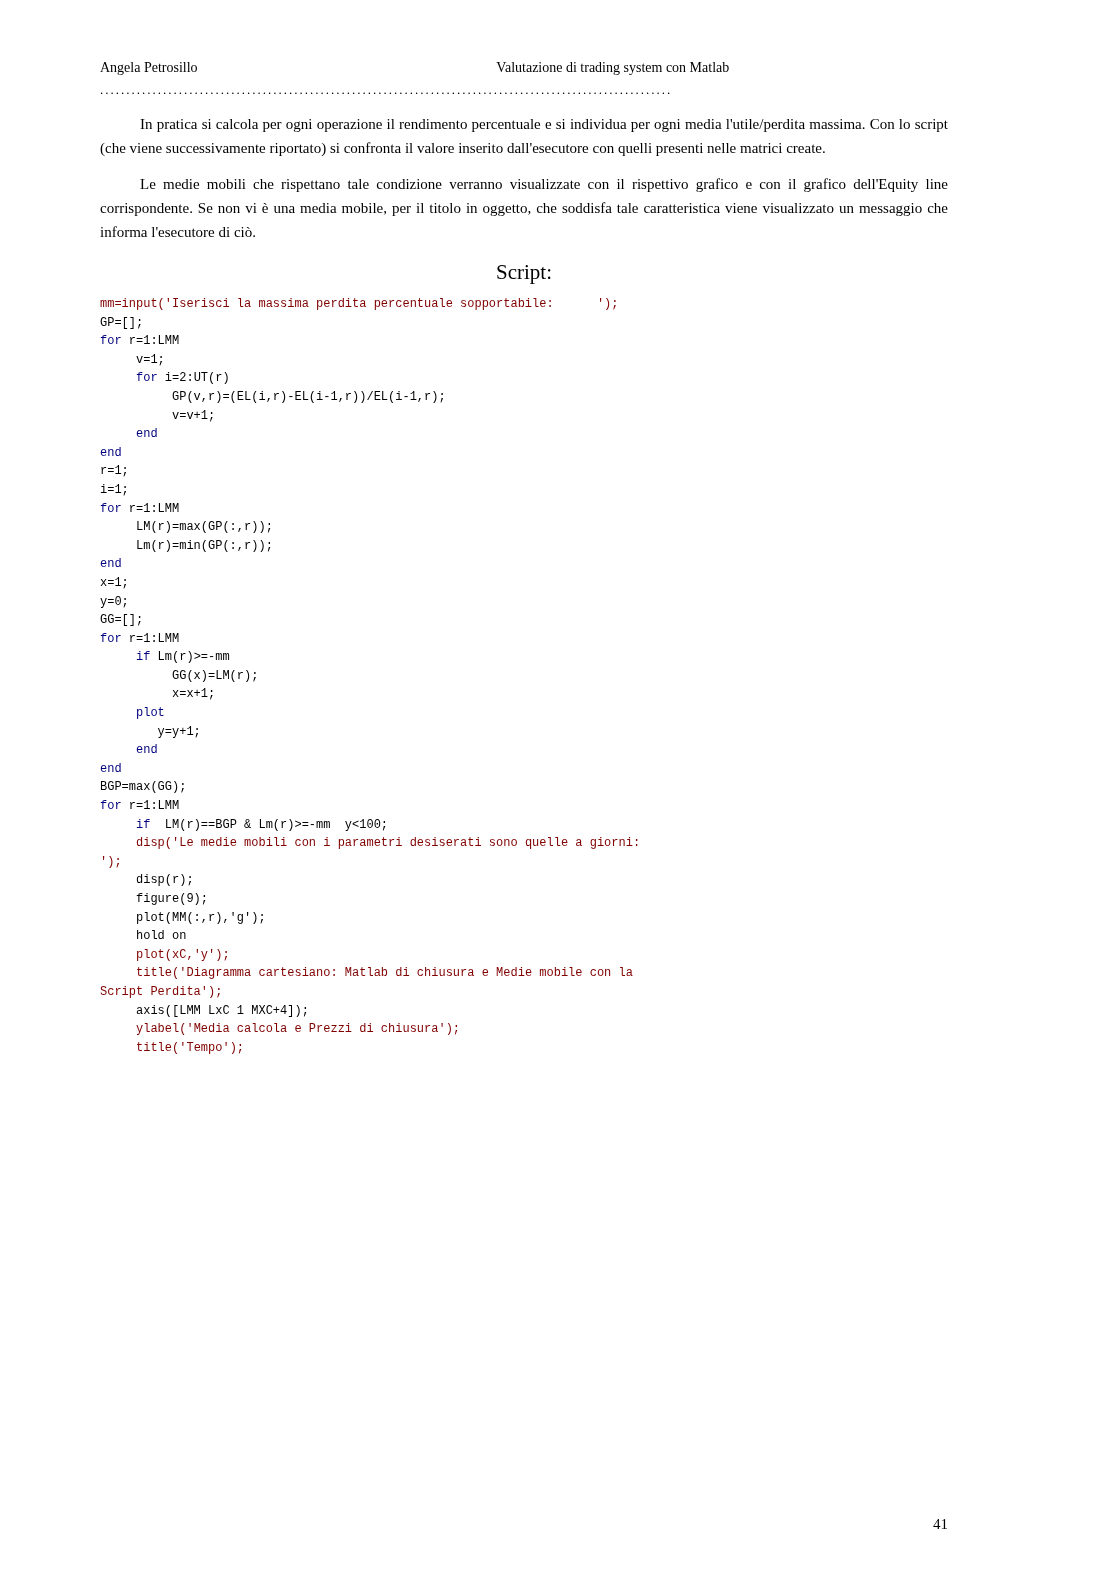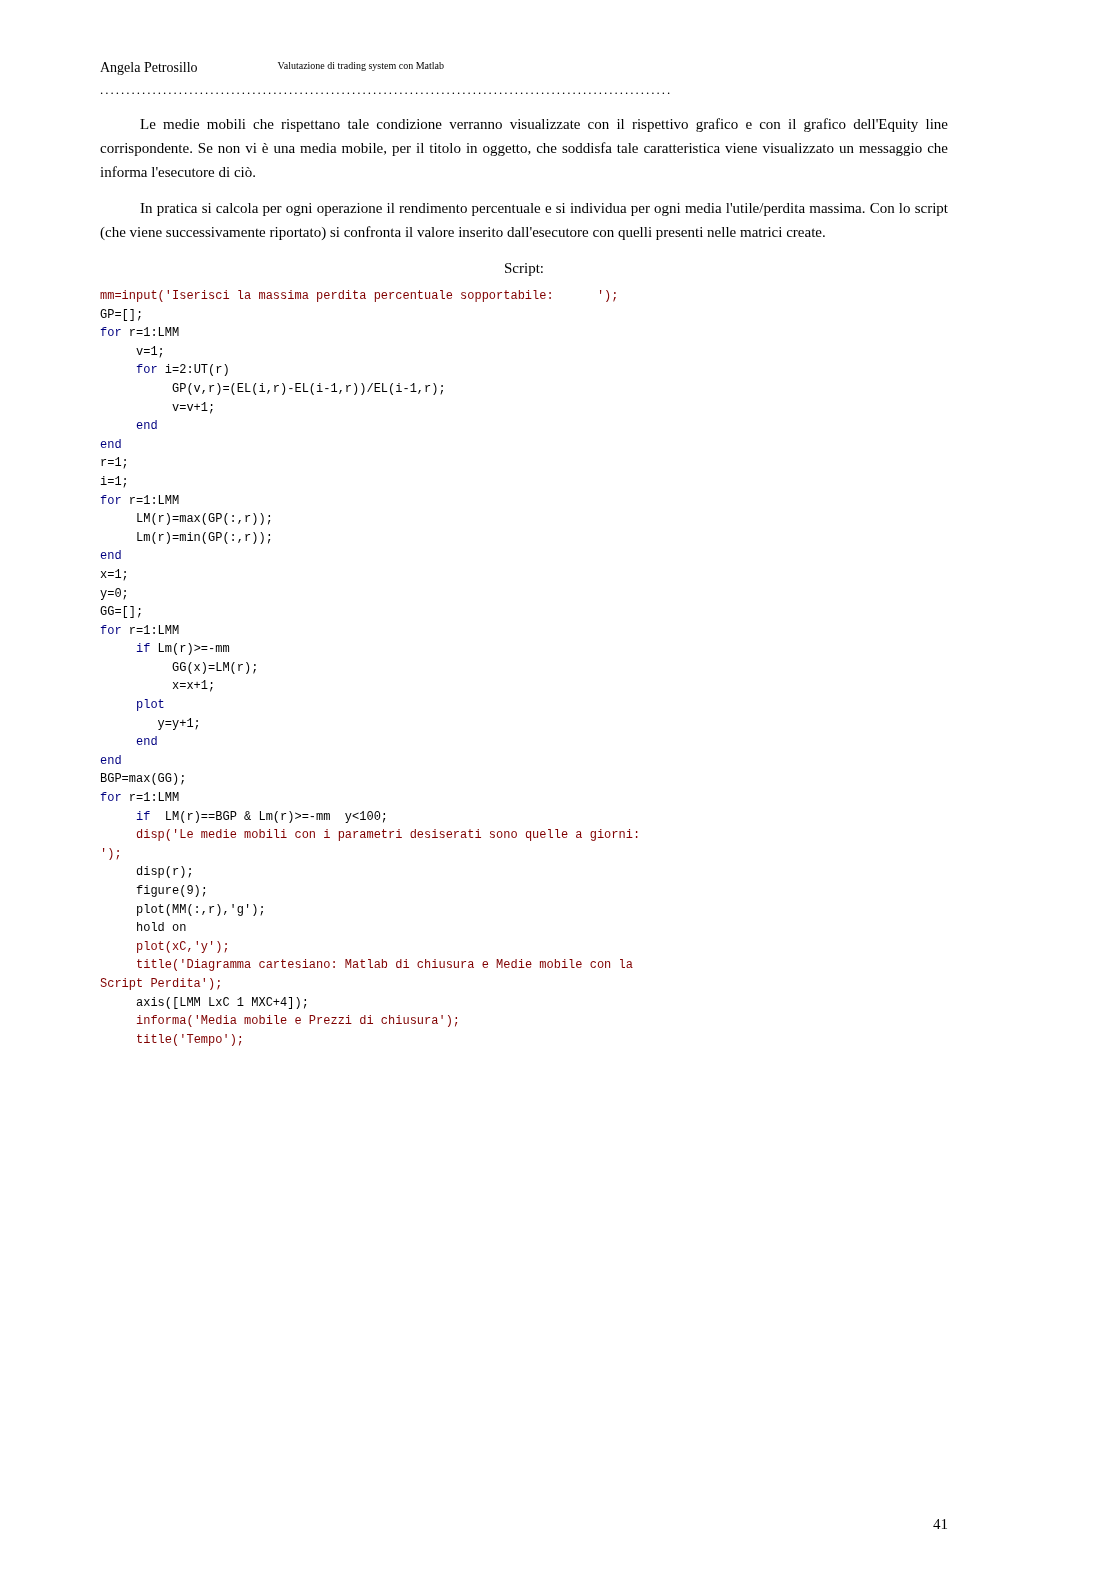--- a/index.html
+++ b/index.html
@@ -32,22 +32,22 @@
       margin-bottom: 6px;
       font-size: 14px;
       font-family: "Times New Roman", Times, serif;
     }
 
     .header-left {
       font-size: 14px;
     }
 
     .header-right {
-      font-size: 10px;
-      text-align: left;
+      font-size: 14px;
+      text-align: center;
       flex: 1;
       margin-left: 80px;
     }
 
     .divider-dots {
       font-size: 13px;
       letter-spacing: 2px;
       color: #000;
       margin-bottom: 14px;
       overflow: hidden;
@@ -63,21 +63,21 @@
     }
 
     .body-text p {
       text-indent: 40px;
       margin-bottom: 12px;
     }
 
     .script-label {
       text-align: center;
       font-family: "Times New Roman", Times, serif;
-      font-size: 15px;
+      font-size: 21px;
       margin-bottom: 10px;
     }
 
     .code-block {
       font-family: "Courier New", Courier, monospace;
       font-size: 12px;
       line-height: 1.55;
       background: #ffffff;
       color: #000000;
       padding: 0;
@@ -108,22 +108,22 @@
 <div class="page">
 
   <div class="header">
     <span class="header-left">Angela Petrosillo</span>
     <span class="header-right">Valutazione di trading system con Matlab</span>
   </div>
 
   <div class="divider-dots">.............................................................................................................</div>
 
   <div class="body-text">
+    <p>In pratica si calcola per ogni operazione il rendimento percentuale e si individua per ogni media l'utile/perdita massima. Con lo script (che viene successivamente riportato) si confronta il valore inserito dall'esecutore con quelli presenti nelle matrici create.</p>
     <p>Le medie mobili che rispettano tale condizione verranno visualizzate con il rispettivo grafico e con il grafico dell'Equity line corrispondente. Se non vi è una media mobile, per il titolo in oggetto, che soddisfa tale caratteristica viene visualizzato un messaggio che informa l'esecutore di ciò.</p>
-    <p>In pratica si calcola per ogni operazione il rendimento percentuale e si individua per ogni media l'utile/perdita massima. Con lo script (che viene successivamente riportato) si confronta il valore inserito dall'esecutore con quelli presenti nelle matrici create.</p>
   </div>
 
   <div class="script-label">Script:</div>
 
   <div class="code-block"><span class="str">mm=input('Iserisci la massima perdita percentuale sopportabile:      ');</span>
 GP=[];
 <span class="kw">for</span> r=1:LMM
      v=1;
      <span class="kw">for</span> i=2:UT(r)
           GP(v,r)=(EL(i,r)-EL(i-1,r))/EL(i-1,r);
@@ -153,18 +153,18 @@
      <span class="str">disp('Le medie mobili con i parametri desiserati sono quelle a giorni:</span>
 <span class="str">');</span>
      disp(r);
      figure(9);
      plot(MM(:,r),'g');
      hold on
      <span class="str">plot(xC,'y');</span>
      <span class="str">title('Diagramma cartesiano: Matlab di chiusura e Medie mobile con la</span>
 <span class="str">Script Perdita');</span>
      axis([LMM LxC 1 MXC+4]);
-     <span class="str">informa('Media mobile e Prezzi di chiusura');</span>
+     <span class="str">ylabel('Media calcola e Prezzi di chiusura');</span>
      <span class="str">title('Tempo');</span></div>
 
   <div class="page-number">41</div>
 
 </div>
 
 </body></html>

